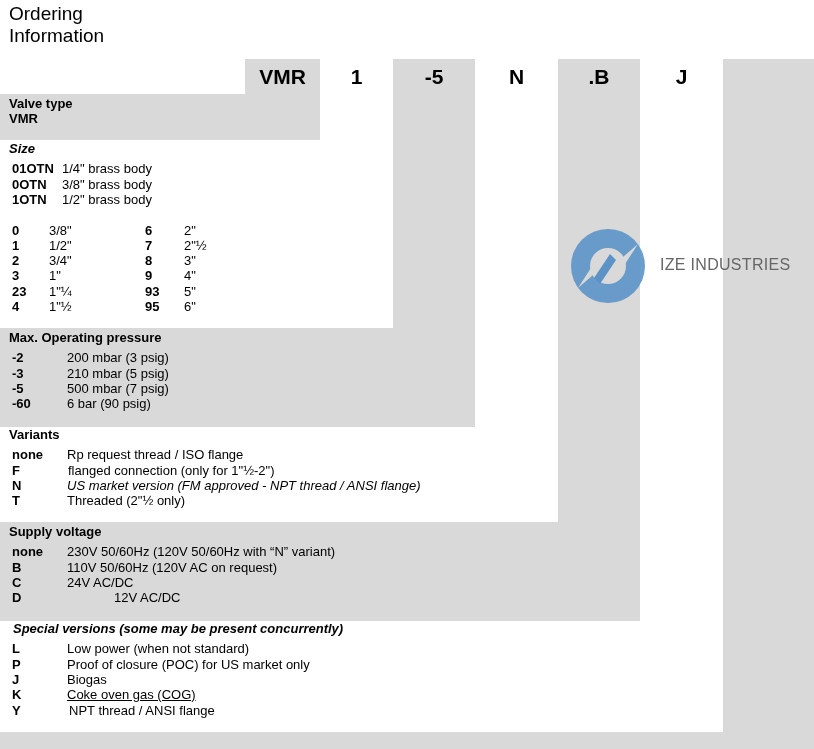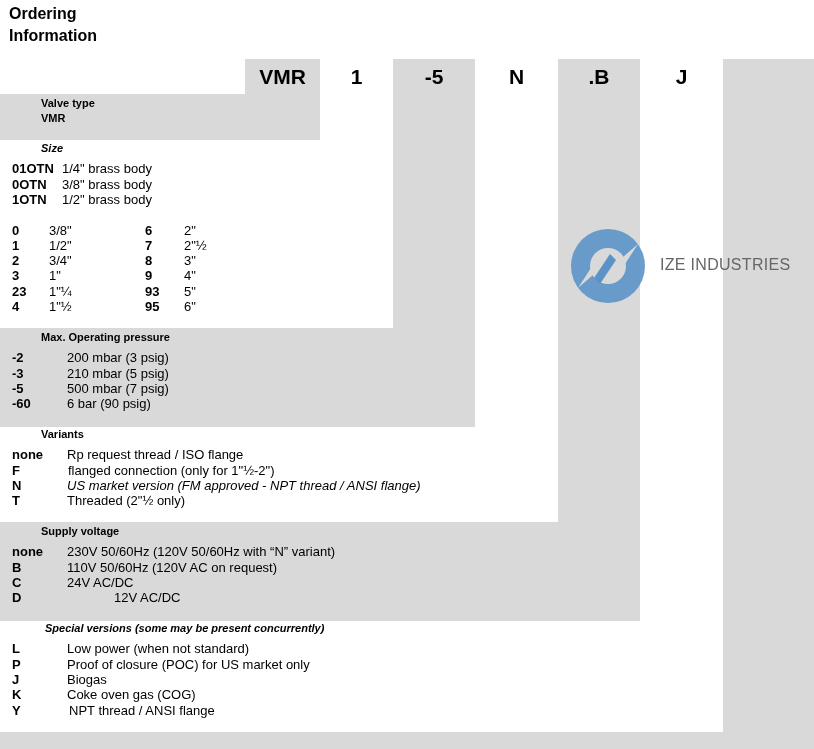--- a/index.html
+++ b/index.html
@@ -1,22 +1,22 @@
 <!DOCTYPE html>
 <html><head>
   <meta charset="utf-8">
   <style>
     html, body { margin: 0; padding: 0; background: #ffffff; }
     body { width: 814px; height: 749px; position: relative; overflow: hidden;
            font-family: "Liberation Sans", sans-serif; color: #000; }
     .gray { background: #d9d9d9; position: absolute; }
     .abs { position: absolute; }
-    .title { left: 9px; top: 3px; font-size: 16px; font-weight: bold; line-height: 22px; }
+    .title { left: 9px; top: 3px; font-size: 19px; font-weight: normal; line-height: 22px; }
     .code-hdr { top: 64px; font-size: 21px; font-weight: bold; text-align: center; line-height: 26px; }
-    .sec-title { font-size: 11px; font-weight: bold; line-height: 15px; margin-left: 32px; }
+    .sec-title { font-size: 13px; font-weight: bold; line-height: 15px; }
     .row { position: absolute; font-size: 13px; line-height: 15px; white-space: nowrap; }
     .row .k { font-weight: bold; position: absolute; left: 0; }
     .row .v { position: absolute; }
     .logo { left: 570px; top: 228px; width: 230px; height: 80px; }
     .logo-cn { position: absolute; left: 90px; top: 10px; font-size: 27px; color: #555; letter-spacing: 2px; font-weight: bold;
                font-family: "DejaVu Sans", sans-serif; }
     .logo-en { position: absolute; left: 90px; top: 28px; font-size: 16px; color: #666; letter-spacing: 0.3px; }
   </style>
 </head>
 <body>
@@ -171,21 +171,21 @@
 <div class="row" style="left:12px; top:657px;">
     <span class="k">P</span>
     <span class="v" style="left:55px;">Proof of closure (POC) for US market only</span>
   </div>
 <div class="row" style="left:12px; top:672px;">
     <span class="k">J</span>
     <span class="v" style="left:55px;">Biogas</span>
   </div>
 <div class="row" style="left:12px; top:687px;">
     <span class="k">K</span>
-    <span class="v" style="left:55px;">Coke oven gas (COG)</span>
+    <span class="v" style="left:55px;text-decoration:underline;">Coke oven gas (COG)</span>
   </div>
 <div class="row" style="left:12px; top:703px;">
     <span class="k">Y</span>
     <span class="v" style="left:57px;">NPT thread / ANSI flange</span>
   </div>
 
 <div class="abs logo">
   <svg width="76" height="76" viewBox="0 0 76 76" style="position:absolute; left:0; top:0;">
     <circle cx="38" cy="38" r="37" fill="#5b93c7" opacity="0.9"></circle>
     <circle cx="38" cy="38" r="18" fill="#d9d9d9"></circle>

